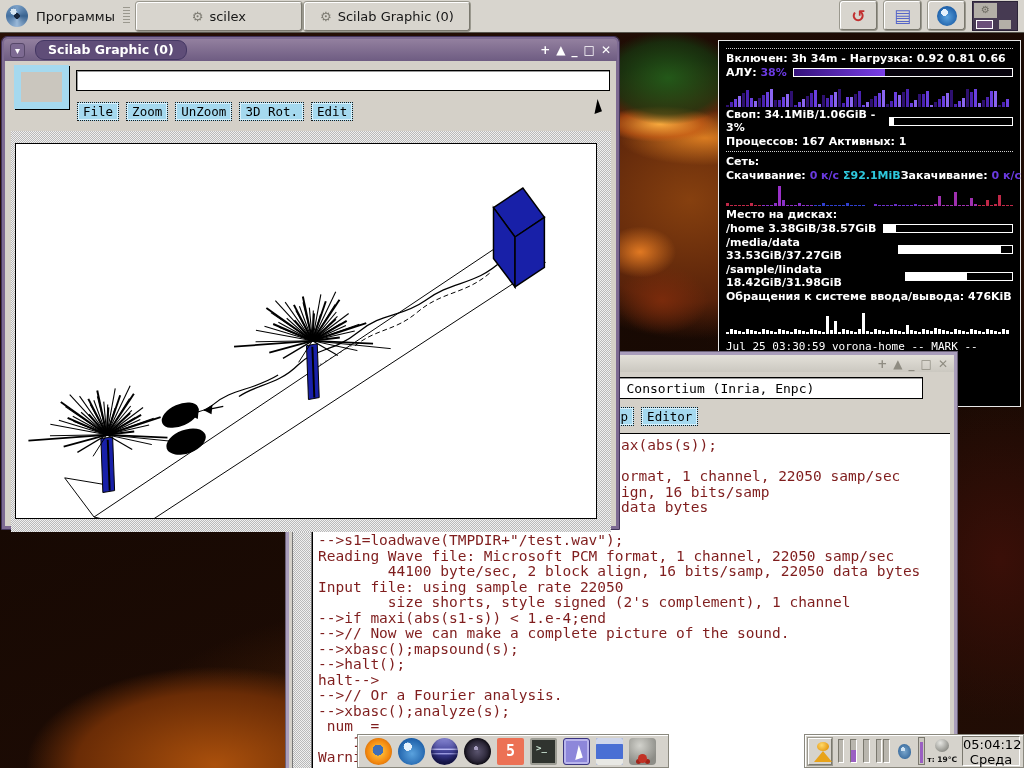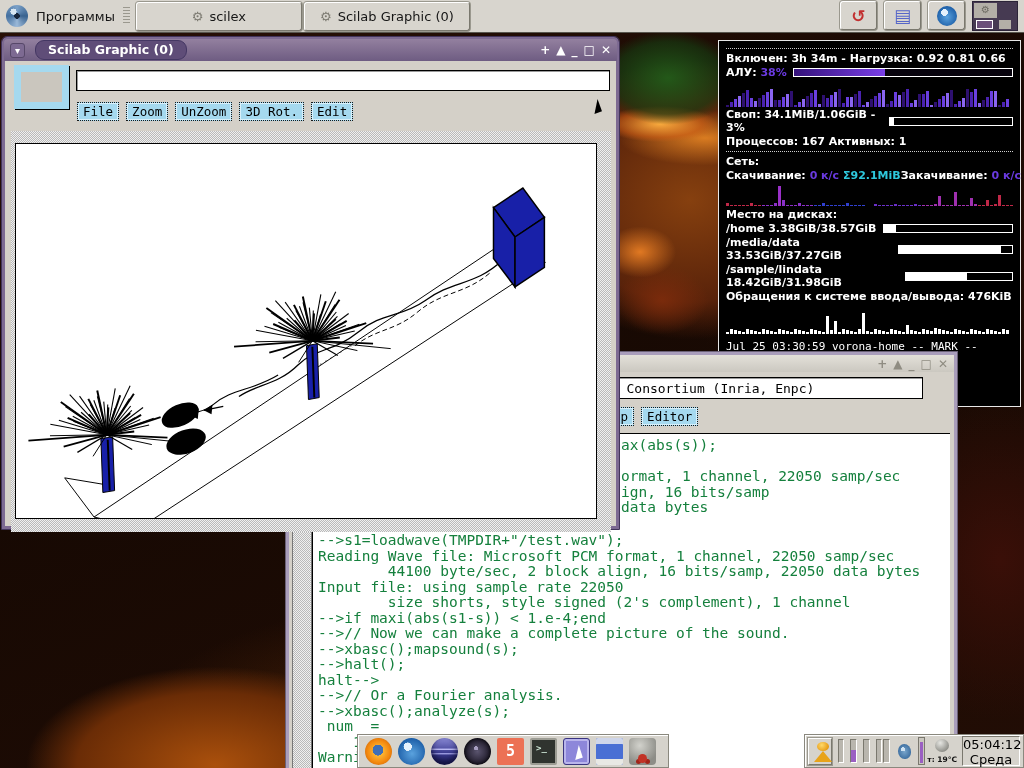--- a/index.html
+++ b/index.html
@@ -82,21 +82,21 @@
   .con-titlebar { position:absolute; left:0; top:0; right:0; height:17px;
     background:linear-gradient(#e3e0d9,#cbc8c0); display:flex; align-items:center; }
   .con-controls { margin-left:auto; margin-right:6px; display:flex; color:#8f8c82; }
   .con-toolbar { position:absolute; left:0; top:17px; right:0; height:61px; }
   .con-entry { position:absolute; left:47px; top:5px; width:587px; height:22px; padding-left:266px; }
   .con-btnrow { position:absolute; left:303px; top:35px; display:flex; gap:7px; }
   .con-body { position:absolute; left:0; top:78px; right:0; bottom:0; }
   .con-scrollbar { position:absolute; left:3px; top:0; bottom:0; width:20px; border:1px solid #777; }
   .con-text { position:absolute; left:23px; top:0; right:4px; bottom:0; background:#fff;
     border-left:1px solid #000; border-top:1px solid #000; overflow:hidden; }
-  .con-text pre { position:absolute; font:14.5px/15.5px "DejaVu Sans Mono", monospace; color:#15803d; white-space:pre; }
+  .con-text pre { position:absolute; font:14.5px/15.5px "DejaVu Sans Mono", monospace; color:#7f1d1d; white-space:pre; }
   .frag { left:308px; top:4px; }
   .mainlines { left:5px; top:99px; }
 
   
   .conky {
     position:absolute; left:718px; top:40px; width:303px; height:367px; z-index:2;
     background:#000; border:1px solid #e8e8e8; color:#fff;
     font:bold 11px/13px "DejaVu Sans", sans-serif; padding:4px 7px;
   }
   .ck-title { text-align:center; margin-bottom:2px; }

